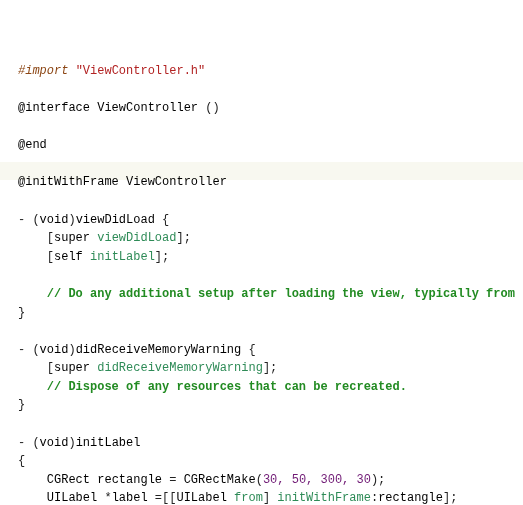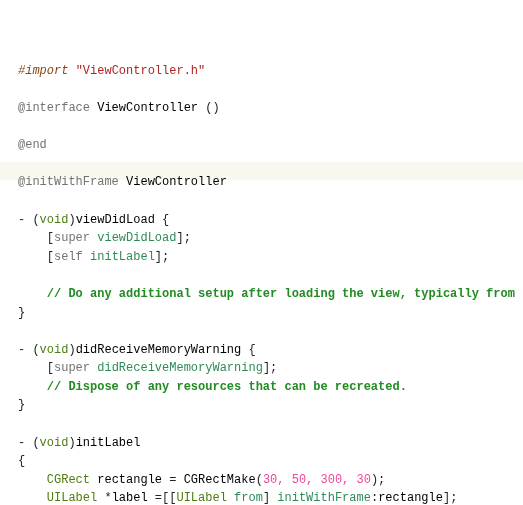--- a/index.html
+++ b/index.html
@@ -24,27 +24,27 @@
     background: #f8f8f0;
     height: 18px;
     z-index: 0;
   }
   .code {
     position: relative;
     z-index: 1;
   }
   .t-preproc { color: #8b4513; font-style: italic; }
   .t-string  { color: #b22222; }
-  .t-keyword { color: #737373; }
-  .t-type    { color: #4d7c0f; }
+  .t-keyword { color: #000000; }
+  .t-type    { color: #000000; }
   .t-ident   { color: #000000; }
   .t-punct   { color: #222; }
   .t-comment { color: #228b22; font-weight: bold; }
   .t-msg     { color: #2e8b57; }
-  .t-num     { color: #ec4899; }
+  .t-num     { color: #701a75; }
 </style>
 </head>
 <body>
 
 <div class="editor">
 <div class="hl-line" style="top:162px"></div>
 <div class="code">
 <span class="t-preproc">#import</span> <span class="t-string">"ViewController.h"</span>
 
 <span class="t-keyword">@interface</span> <span class="t-ident">ViewController</span> <span class="t-punct">()</span>

